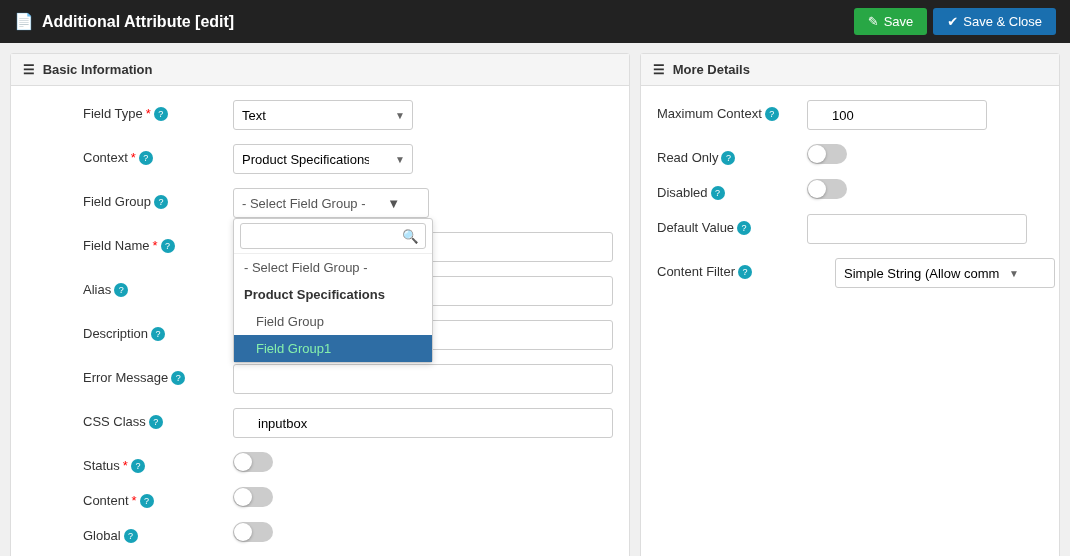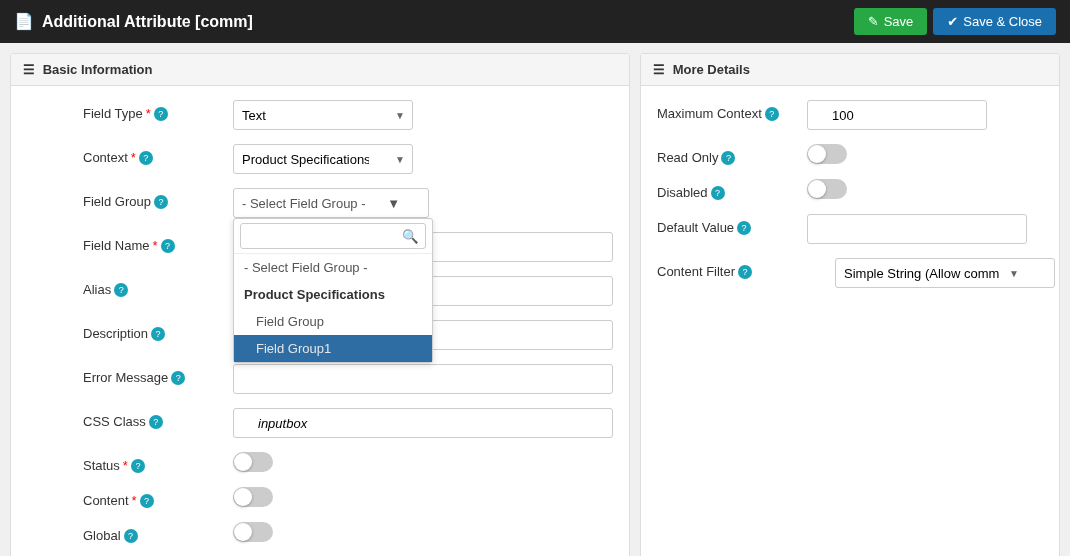--- a/index.html
+++ b/index.html
@@ -218,21 +218,21 @@
       padding-left: 10px;
     }
 
     .dropdown-item.sub-item {
       padding-left: 22px;
       color: #555;
     }
 
     .dropdown-item.selected {
       background: #2e6da4;
-      color: #e5e5e5;
+      color: #86efac;
     }
 
     .toggle-switch {
       width: 40px;
       height: 20px;
       background: #ccc;
       border-radius: 10px;
       position: relative;
       cursor: pointer;
     }
@@ -248,21 +248,21 @@
       transition: left 0.2s;
       box-shadow: 0 1px 3px rgba(0,0,0,0.3);
     }
   </style>
 </head>
 <body>
 
 <div class="header">
   <div class="header-title">
     <span style="font-size:16px;">📄</span>
-    <span>Additional Attribute [comm]</span>
+    <span>Additional Attribute [edit]</span>
   </div>
   <div class="header-buttons">
     <button class="btn-save">
       <span>✎</span>
       <span>Save</span>
     </button>
     <button class="btn-save-close">
       <span>✔</span>
       <span>Save &amp; Close</span>
     </button>
@@ -376,21 +376,21 @@
           <input class="input-field" style="width: 100%;" type="text">
         </div>
       </div>
 
       <div class="form-row">
         <div class="form-label">
           <span>CSS Class</span>
           <span class="help-icon">?</span>
         </div>
         <div class="form-control" style="max-width:380px;">
-          <input class="input-field" style="width: 100%; font-style: italic;" type="text" value="inputbox">
+          <input class="input-field" style="width: 100%;" type="text" value="inputbox">
         </div>
       </div>
 
       <div class="form-row">
         <div class="form-label">
           <span>Status</span>
           <span class="required">*</span>
           <span class="help-icon">?</span>
         </div>
         <div class="form-control">

